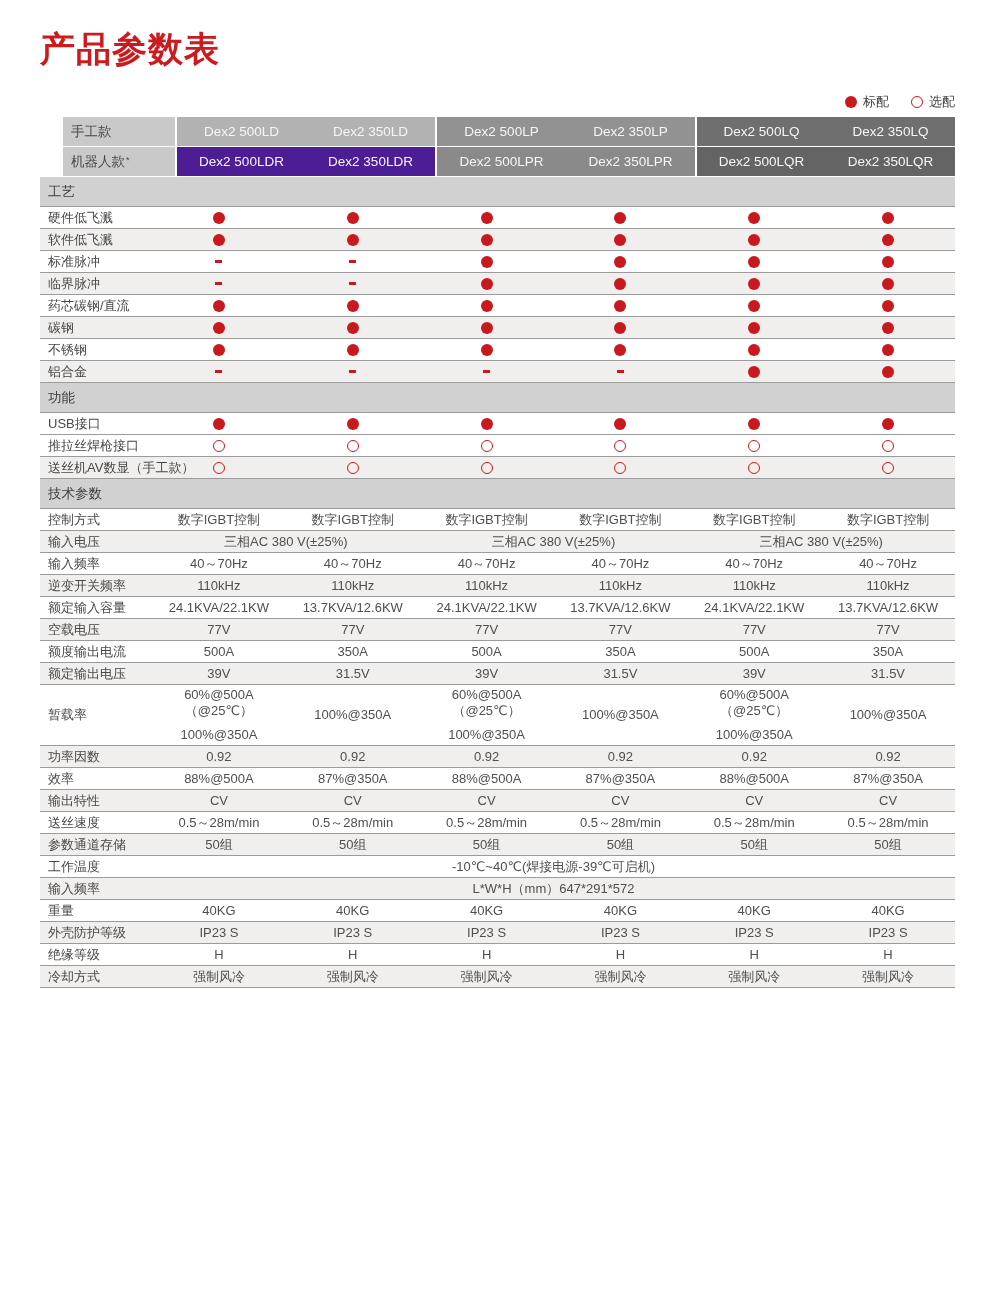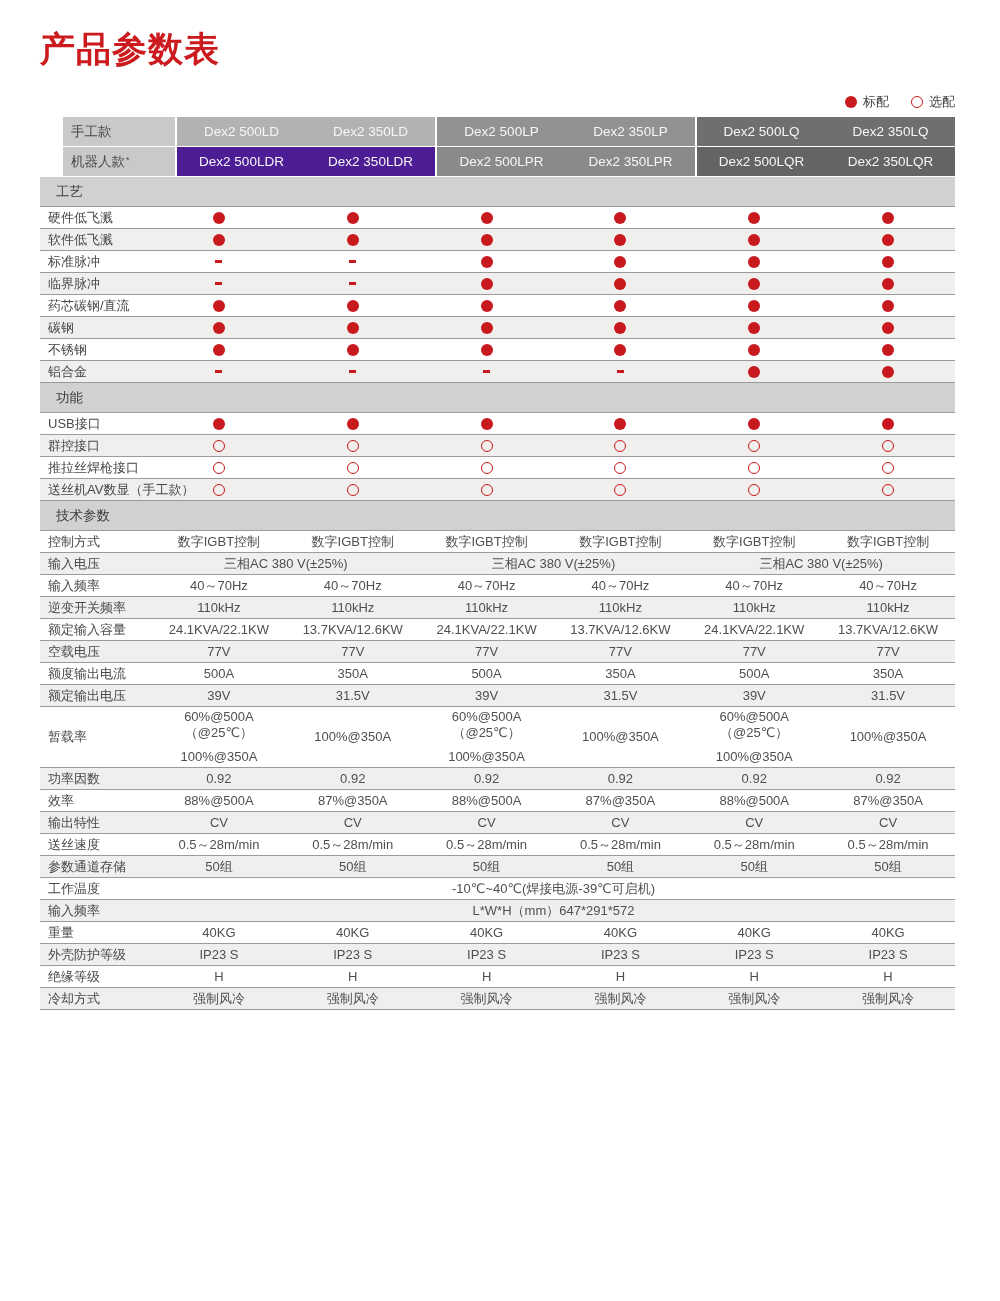--- a/index.html
+++ b/index.html
@@ -23,21 +23,21 @@
   .hrow { display:flex; height:30px;margin-left:23px; }
   .hrow1 { border-bottom:1px solid #ffffff; }
   .hrow2 { border-bottom:1px solid #ffffff; }
   .hcell { display:flex; align-items:center; justify-content:center; font-size:13.5px; color:#f6f6f6; flex:1; }
   .hlabel { width:112px; flex:none; justify-content:flex-start; padding-left:8px; background:#c9c9c9; color:#474747; }
   .hlabel sup { font-size:9px; margin-left:1px; transform:translateY(-2px); }
   .hgroup { flex:2; display:flex; border-left:2px solid #ffffff; }
 
   
   .tbody { width:915px; }
-  .sec-bar { height:30px; display:flex; align-items:center; padding-left:16px; background:#d1d1d1; color:#3d3d3d; font-size:13.5px; font-weight:500; border-bottom:1px solid #9b9b9b; }
+  .sec-bar { height:30px; display:flex; align-items:center; padding-left:8px; background:#d1d1d1; color:#3d3d3d; font-size:13.5px; font-weight:500; border-bottom:1px solid #9b9b9b; }
   .row { display:flex; height:22px; align-items:center; border-bottom:1px solid #9b9b9b; font-size:13px; color:#4f4f4f; background:#ffffff; }
   .row.alt { background:#f0efed; }
   .row.tall { height:61px; }
   .rlabel { width:112px; flex:none; padding-left:8px; white-space:nowrap; color:#484848; overflow:visible; z-index:1; }
   .cell { flex:1; display:flex; flex-direction:column; align-items:center; justify-content:center; text-align:center; line-height:1.2; }
   .cell.span2 { flex:2; }
   .cell.span6 { flex:6; }
   .row.tall .cell { gap:9px; }
 </style>
 </head>
@@ -279,41 +279,20 @@
         <div class="cell">
           <span class="dot dot-standard"></span>
         </div>
         <div class="cell">
           <span class="dot dot-standard"></span>
         </div>
         <div class="cell">
           <span class="dot dot-standard"></span>
         </div>
       </div>
-      <div class="row alt">
-        <div class="rlabel">群控接口</div>
-        <div class="cell">
-          <span class="dot dot-optional"></span>
-        </div>
-        <div class="cell">
-          <span class="dot dot-optional"></span>
-        </div>
-        <div class="cell">
-          <span class="dot dot-optional"></span>
-        </div>
-        <div class="cell">
-          <span class="dot dot-optional"></span>
-        </div>
-        <div class="cell">
-          <span class="dot dot-optional"></span>
-        </div>
-        <div class="cell">
-          <span class="dot dot-optional"></span>
-        </div>
-      </div>
       <div class="row">
         <div class="rlabel">推拉丝焊枪接口</div>
         <div class="cell">
           <span class="dot dot-optional"></span>
         </div>
         <div class="cell">
           <span class="dot dot-optional"></span>
         </div>
         <div class="cell">
           <span class="dot dot-optional"></span>

